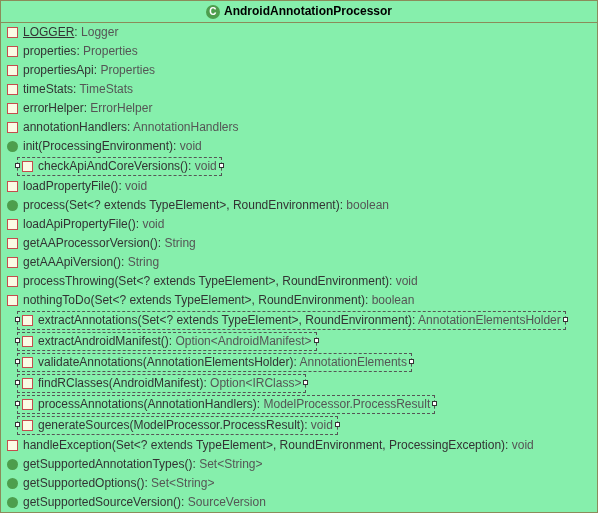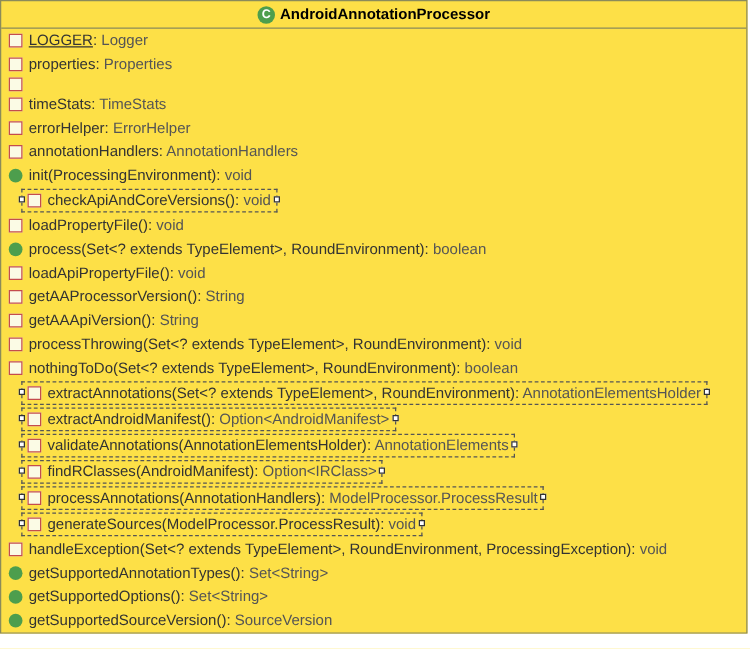--- a/index.html
+++ b/index.html
@@ -5,21 +5,21 @@
   body {
     margin: 0;
     padding: 0;
     background: #ffffff;
     font-family: Arial, sans-serif;
     font-size: 12px;
   }
   .uml-class {
     width: 598px;
     border: 1px solid #8b8b5a;
-    background: #fde047;
+    background: #86efac;
     box-sizing: border-box;
   }
   .class-header {
     text-align: center;
     padding: 3px 0;
     border-bottom: 1px solid #8b8b5a;
     font-weight: bold;
   }
   .class-header .icon-c {
     display: inline-block;
@@ -108,20 +108,21 @@
       <div class="member-row">
         <span class="member-icon icon-field"></span>
         <span class="member-text"><span class="underlined">LOGGER</span><span></span>: <span class="ret-type">Logger</span></span>
       </div>
       <div class="member-row">
         <span class="member-icon icon-field"></span>
         <span class="member-text"><span>properties</span><span></span>: <span class="ret-type">Properties</span></span>
       </div>
       <div class="member-row">
         <span class="member-icon icon-field"></span>
+        <span class="member-text"><span>propertiesApi</span><span></span>: <span class="ret-type">Properties</span></span>
       </div>
       <div class="member-row">
         <span class="member-icon icon-field"></span>
         <span class="member-text"><span>timeStats</span><span></span>: <span class="ret-type">TimeStats</span></span>
       </div>
       <div class="member-row">
         <span class="member-icon icon-field"></span>
         <span class="member-text"><span>errorHelper</span><span></span>: <span class="ret-type">ErrorHelper</span></span>
       </div>
       <div class="member-row">

